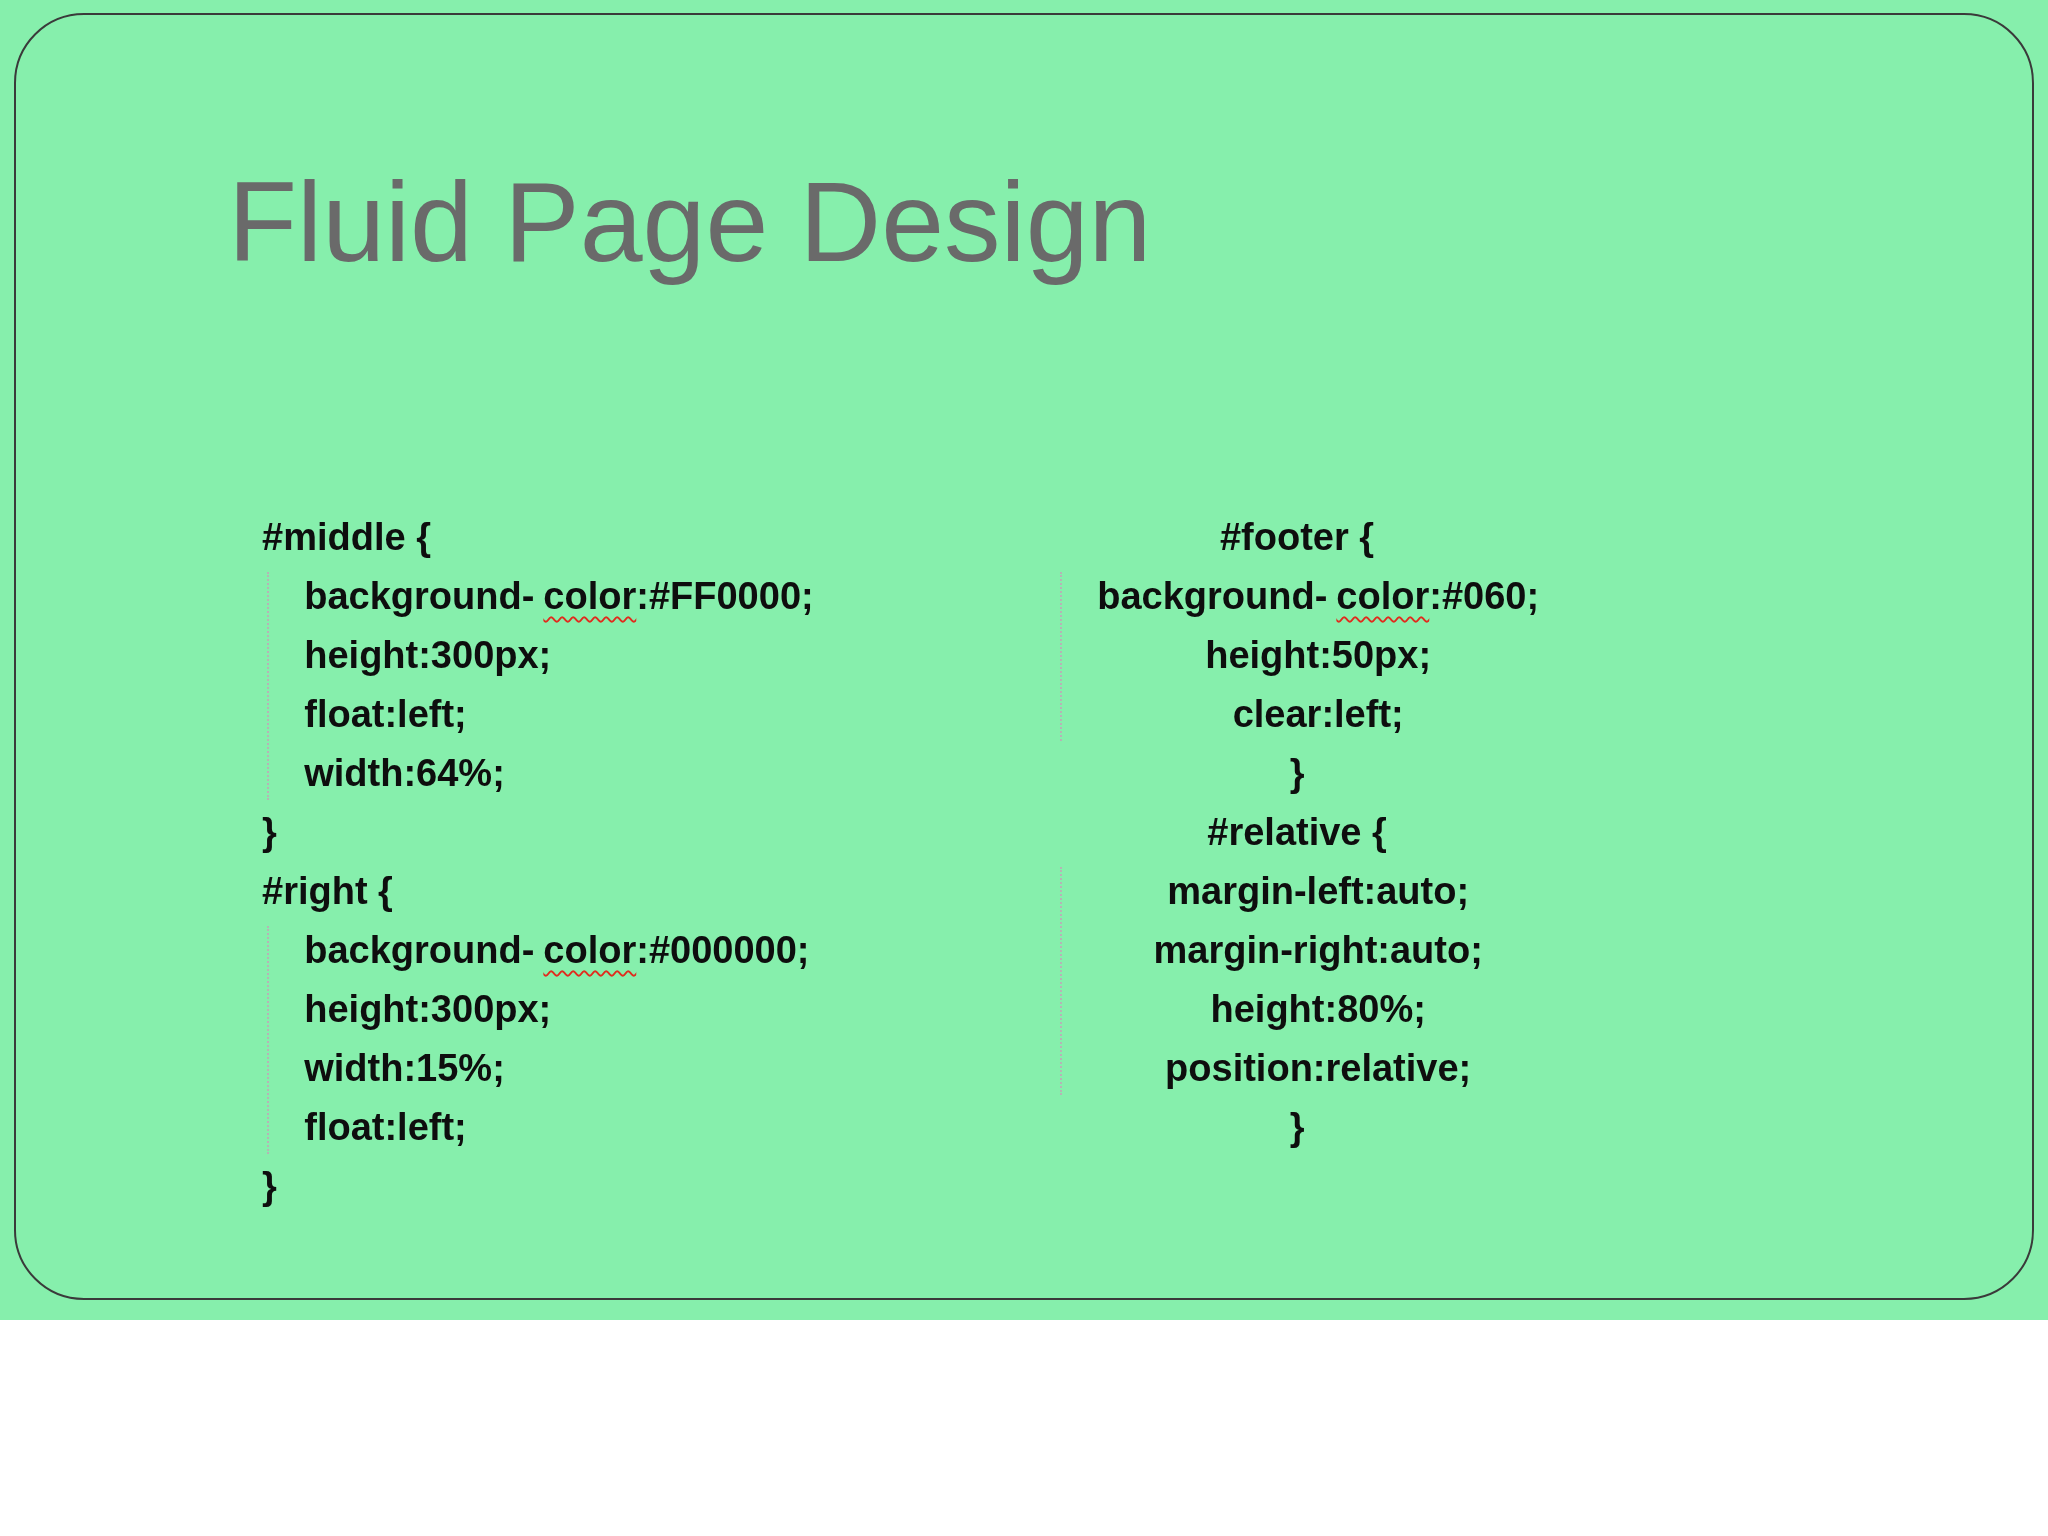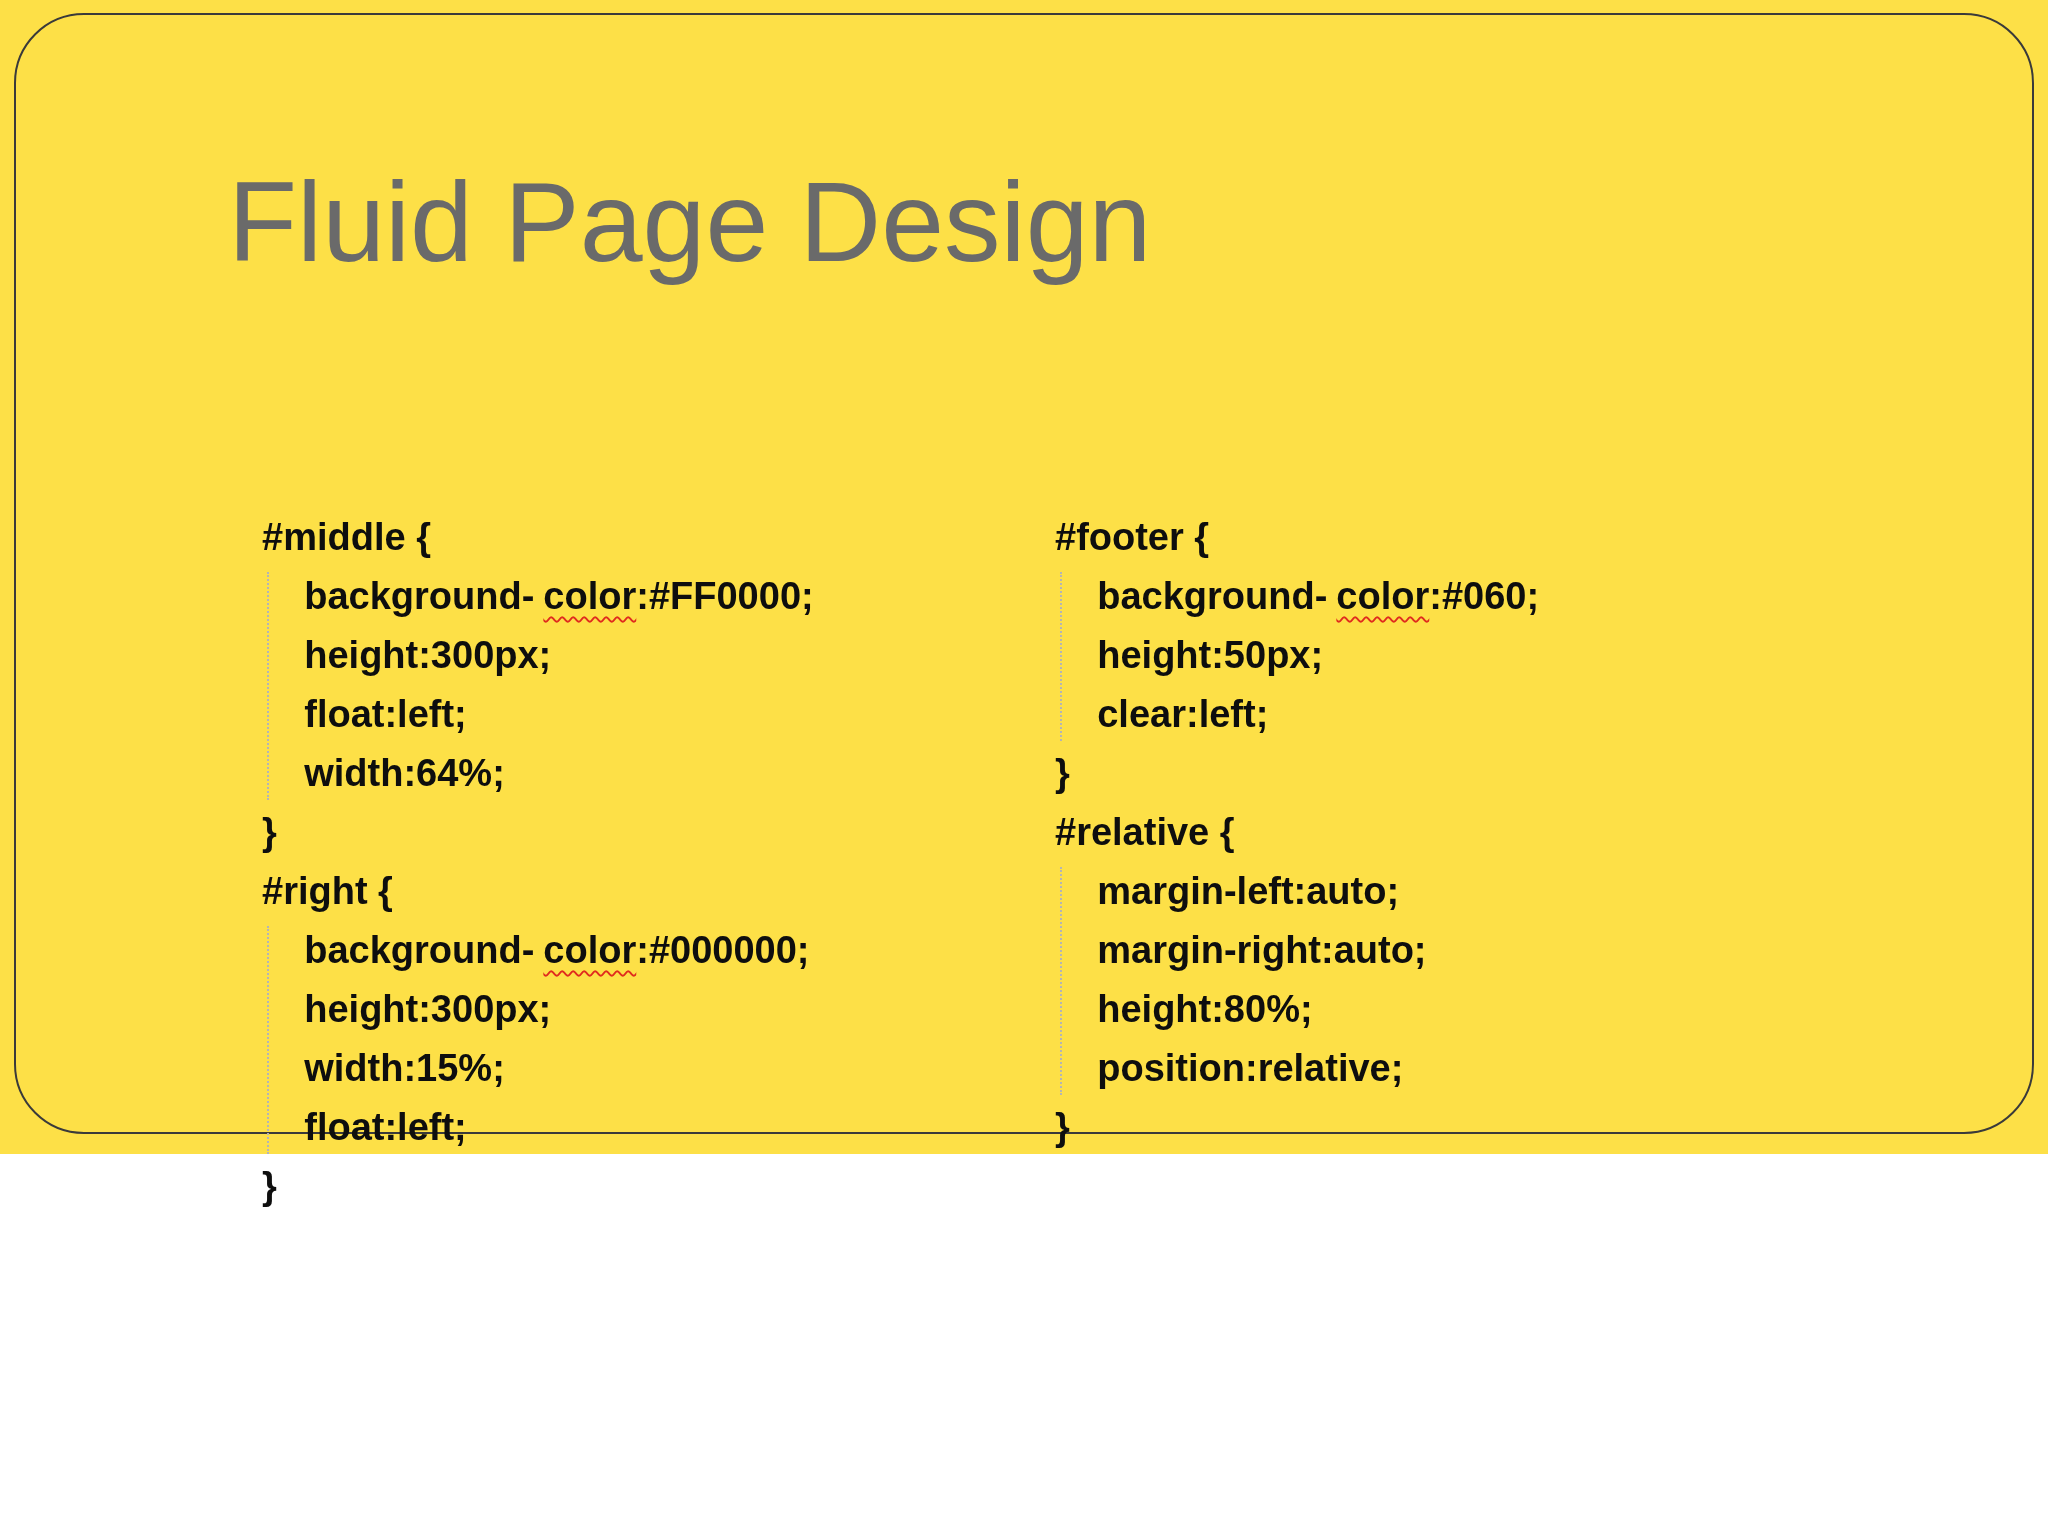--- a/index.html
+++ b/index.html
@@ -7,22 +7,22 @@
     padding: 0;
     width: 2048px;
     height: 1536px;
     background: #ffffff;
     font-family: "Liberation Sans", sans-serif;
     overflow: hidden;
   }
   .slide {
     position: relative;
     width: 2048px;
-    height: 1154px;
-    background: #fde047;
+    height: 1320px;
+    background: #86efac;
   }
   .slide-border {
     position: absolute;
     top: 13px;
     left: 14px;
     right: 14px;
     bottom: 20px;
     border: 2px solid #3a3a3a;
     border-radius: 70px;
     pointer-events: none;
@@ -43,21 +43,21 @@
     position: absolute;
     top: 508px;
     left: 0;
     width: 100%;
   }
   .code-col {
     position: absolute;
     top: 0;
   }
   .code-col.left  { left: 262px; }
-  .code-col.right { left: 1055px; }
+  .code-col.right { left: 1055px; text-align: center; }
   .code-block {
     position: relative;
   }
   .code-line {
     font-family: Liberation Sans, sans-serif;
     font-weight: 700;
     font-size: 38px;
     line-height: 59px;
     white-space: pre;
     color: #0e0e0e;

